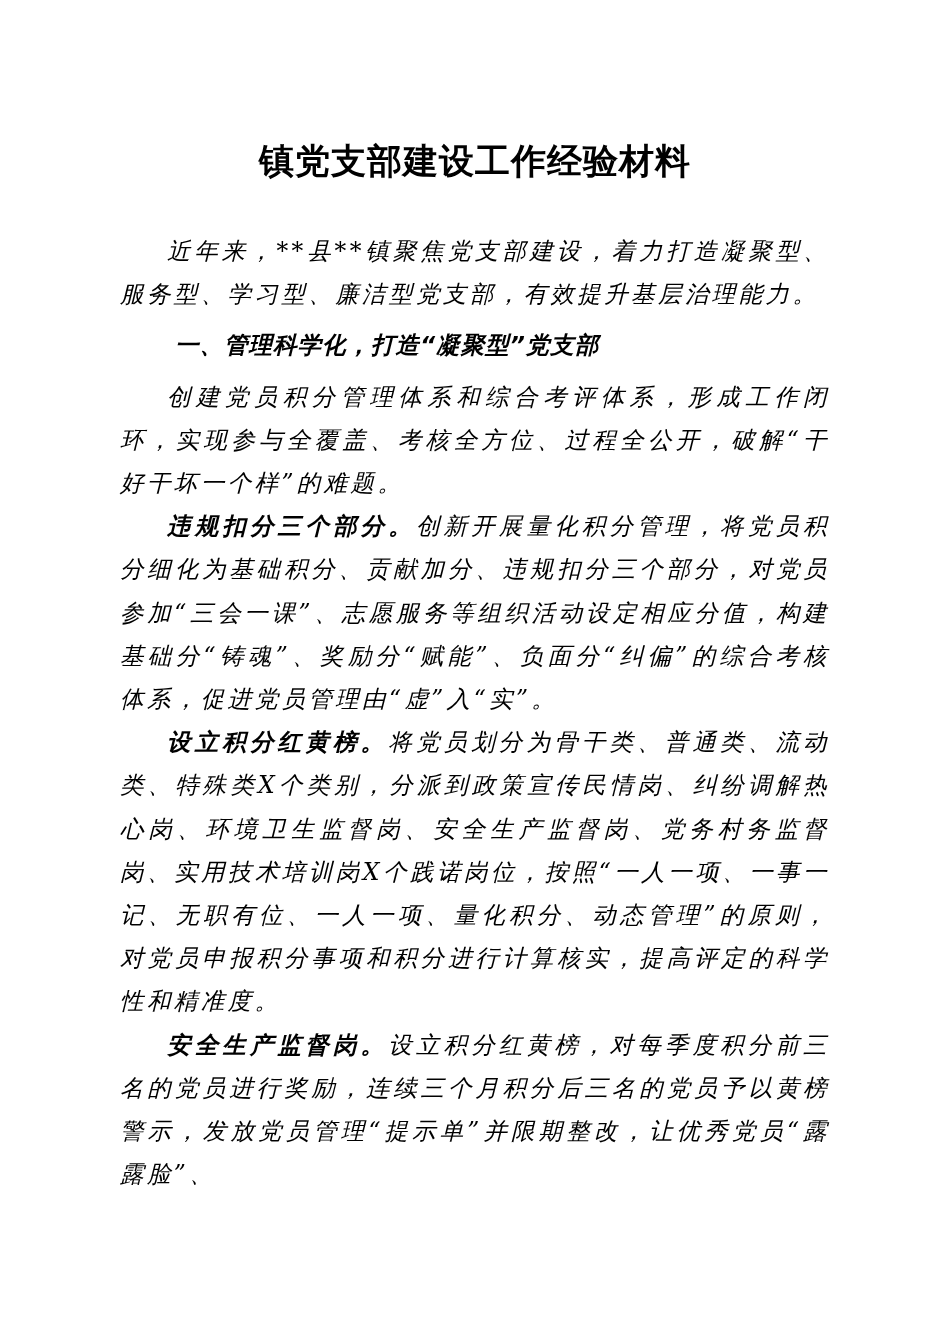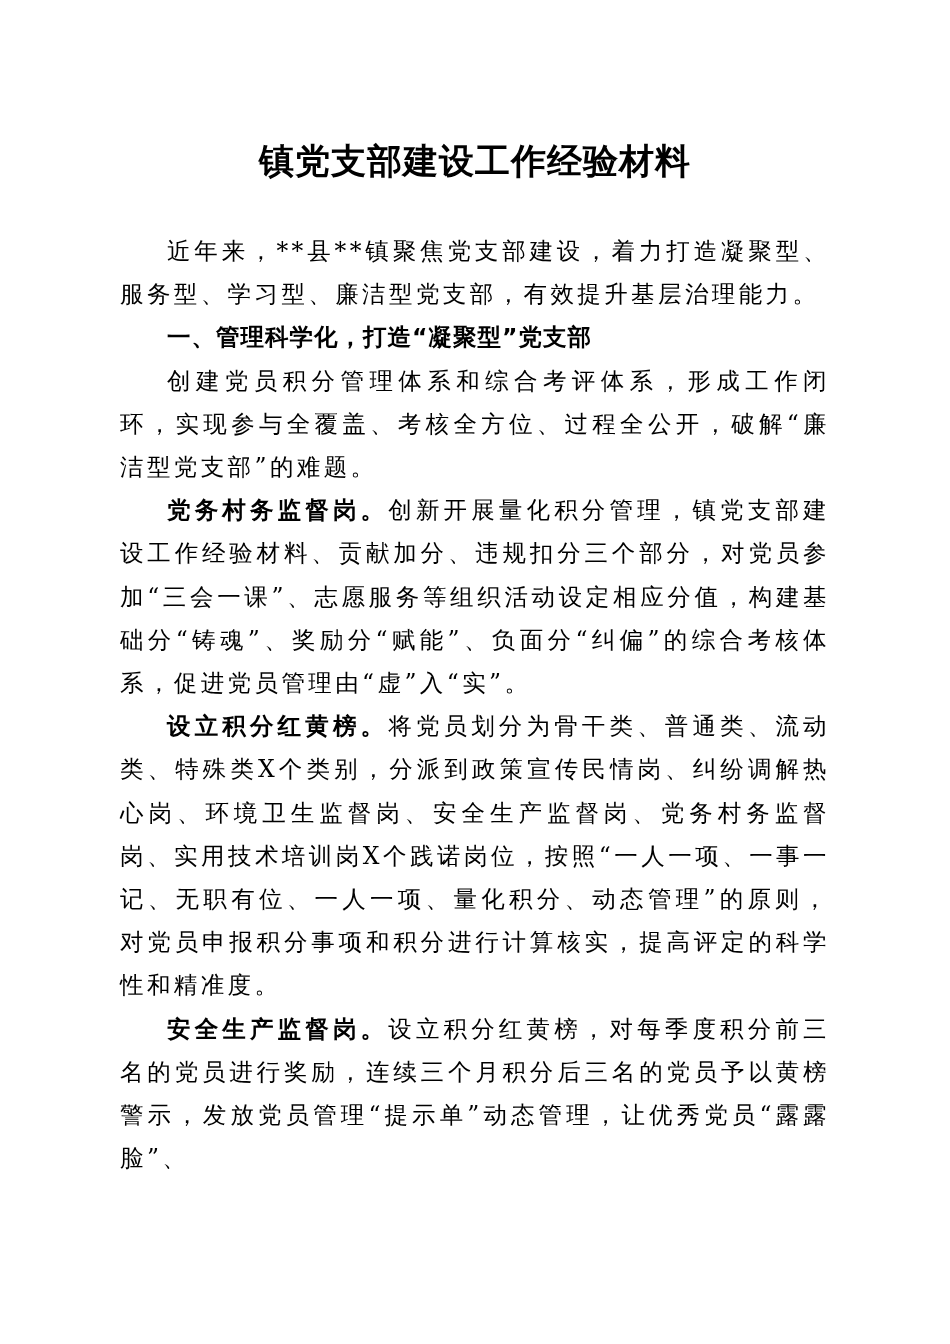--- a/index.html
+++ b/index.html
@@ -37,48 +37,49 @@
     }
     .body-text {
       position: absolute;
       left: 120px;
       top: 230px;
       width: 710px;
       font-size: 23.5px;
       line-height: 43.2px;
       letter-spacing: 3.4px;
       text-align: justify;
+      font-style: italic;
     }
     .para {
       margin: 0;
       text-indent: 2em;
     }
     .heading {
-      margin: 0;
+      margin: 8px;
       text-indent: 2em;
       font-family: "DejaVu Sans", "Liberation Sans", sans-serif;
       font-weight: bold;
       letter-spacing: 1px;
     }
     .lead {
       font-weight: bold;
     }
   </style>
 </head>
 <body>
 
 <div class="page">
   <div class="title">镇党支部建设工作经验材料</div>
 
   <div class="body-text">
     <p class="para">近年来，**县**镇聚焦党支部建设，着力打造凝聚型、服务型、学习型、廉洁型党支部，有效提升基层治理能力。</p>
 
     <p class="heading">一、管理科学化，打造“凝聚型”党支部</p>
 
-    <p class="para">创建党员积分管理体系和综合考评体系，形成工作闭环，实现参与全覆盖、考核全方位、过程全公开，破解“廉洁型党支部”的难题。</p>
+    <p class="para">创建党员积分管理体系和综合考评体系，形成工作闭环，实现参与全覆盖、考核全方位、过程全公开，破解“干好干坏一个样”的难题。</p>
 
-    <p class="para"><span class="lead">党务村务监督岗。</span><span>创新开展量化积分管理，镇党支部建设工作经验材料、贡献加分、违规扣分三个部分，对党员参加“三会一课”、志愿服务等组织活动设定相应分值，构建基础分“铸魂”、奖励分“赋能”、负面分“纠偏”的综合考核体系，促进党员管理由“虚”入“实”。</span></p>
+    <p class="para"><span class="lead">违规扣分三个部分。</span><span>创新开展量化积分管理，将党员积分细化为基础积分、贡献加分、违规扣分三个部分，对党员参加“三会一课”、志愿服务等组织活动设定相应分值，构建基础分“铸魂”、奖励分“赋能”、负面分“纠偏”的综合考核体系，促进党员管理由“虚”入“实”。</span></p>
 
     <p class="para"><span class="lead">设立积分红黄榜。</span><span>将党员划分为骨干类、普通类、流动类、特殊类X个类别，分派到政策宣传民情岗、纠纷调解热心岗、环境卫生监督岗、安全生产监督岗、党务村务监督岗、实用技术培训岗X个践诺岗位，按照“一人一项、一事一记、无职有位、一人一项、量化积分、动态管理”的原则，对党员申报积分事项和积分进行计算核实，提高评定的科学性和精准度。</span></p>
 
-    <p class="para"><span class="lead">安全生产监督岗。</span><span>设立积分红黄榜，对每季度积分前三名的党员进行奖励，连续三个月积分后三名的党员予以黄榜警示，发放党员管理“提示单”动态管理，让优秀党员“露露脸”、</span></p>
+    <p class="para"><span class="lead">安全生产监督岗。</span><span>设立积分红黄榜，对每季度积分前三名的党员进行奖励，连续三个月积分后三名的党员予以黄榜警示，发放党员管理“提示单”并限期整改，让优秀党员“露露脸”、</span></p>
   </div>
 </div>
 
 </body></html>

